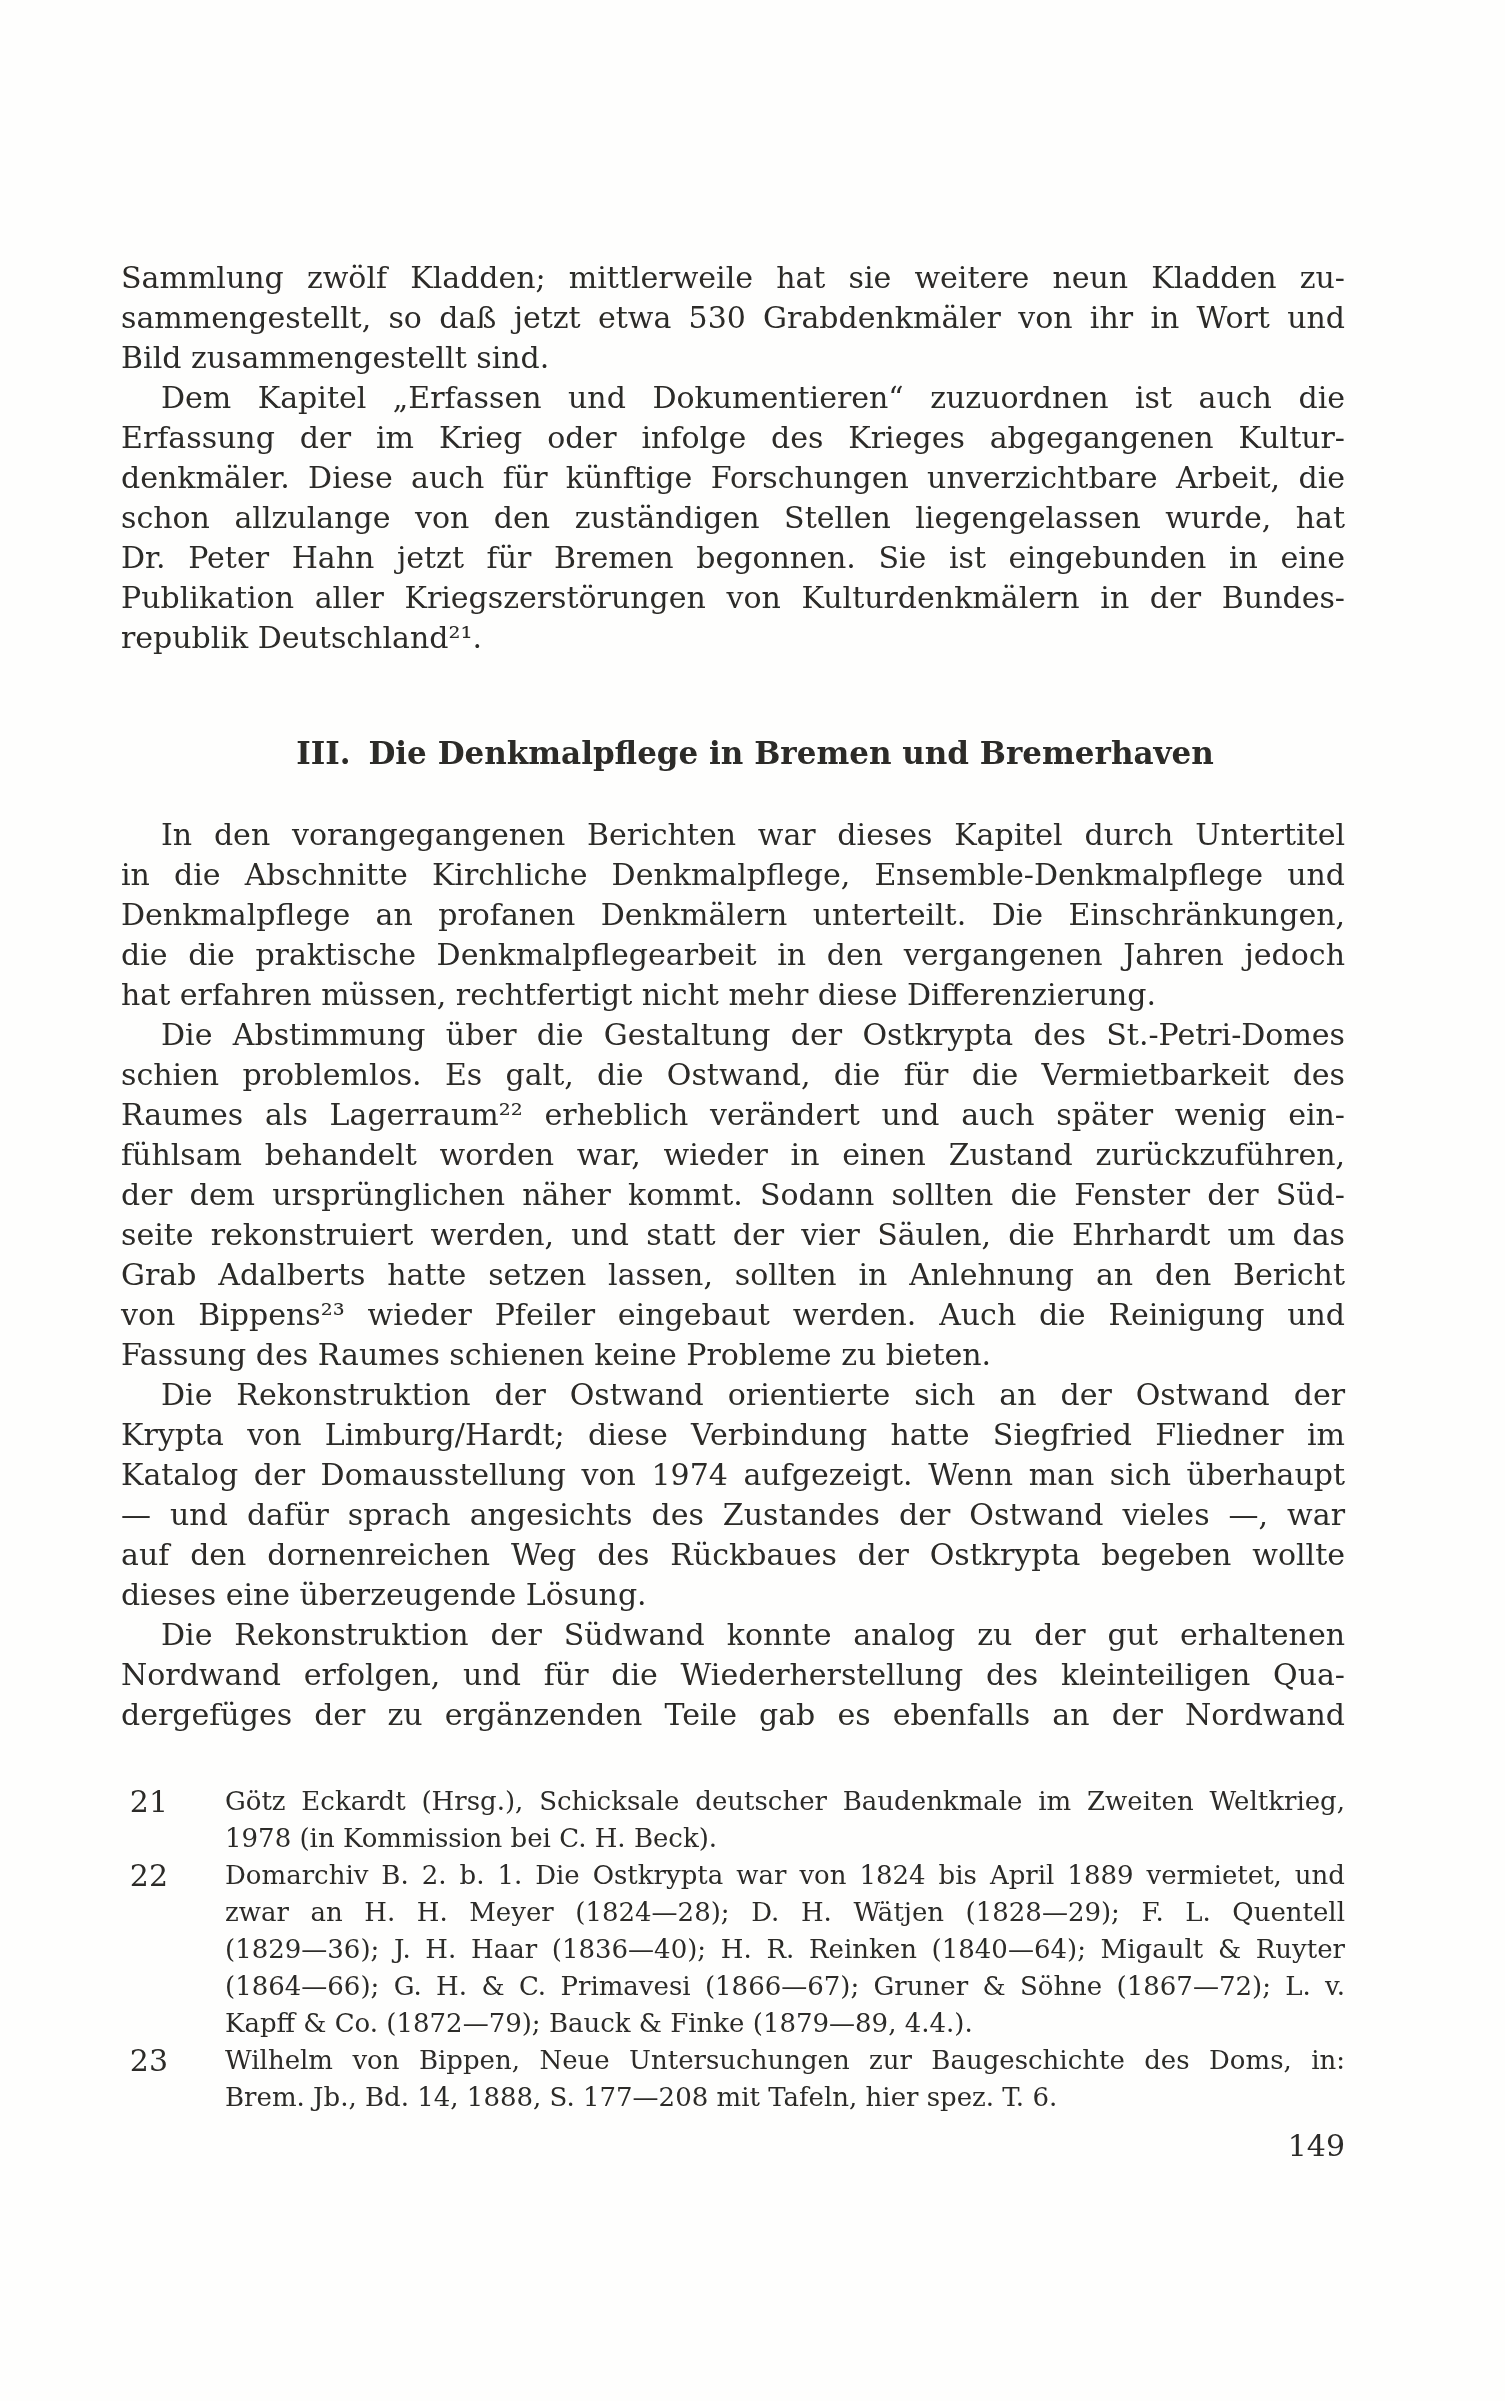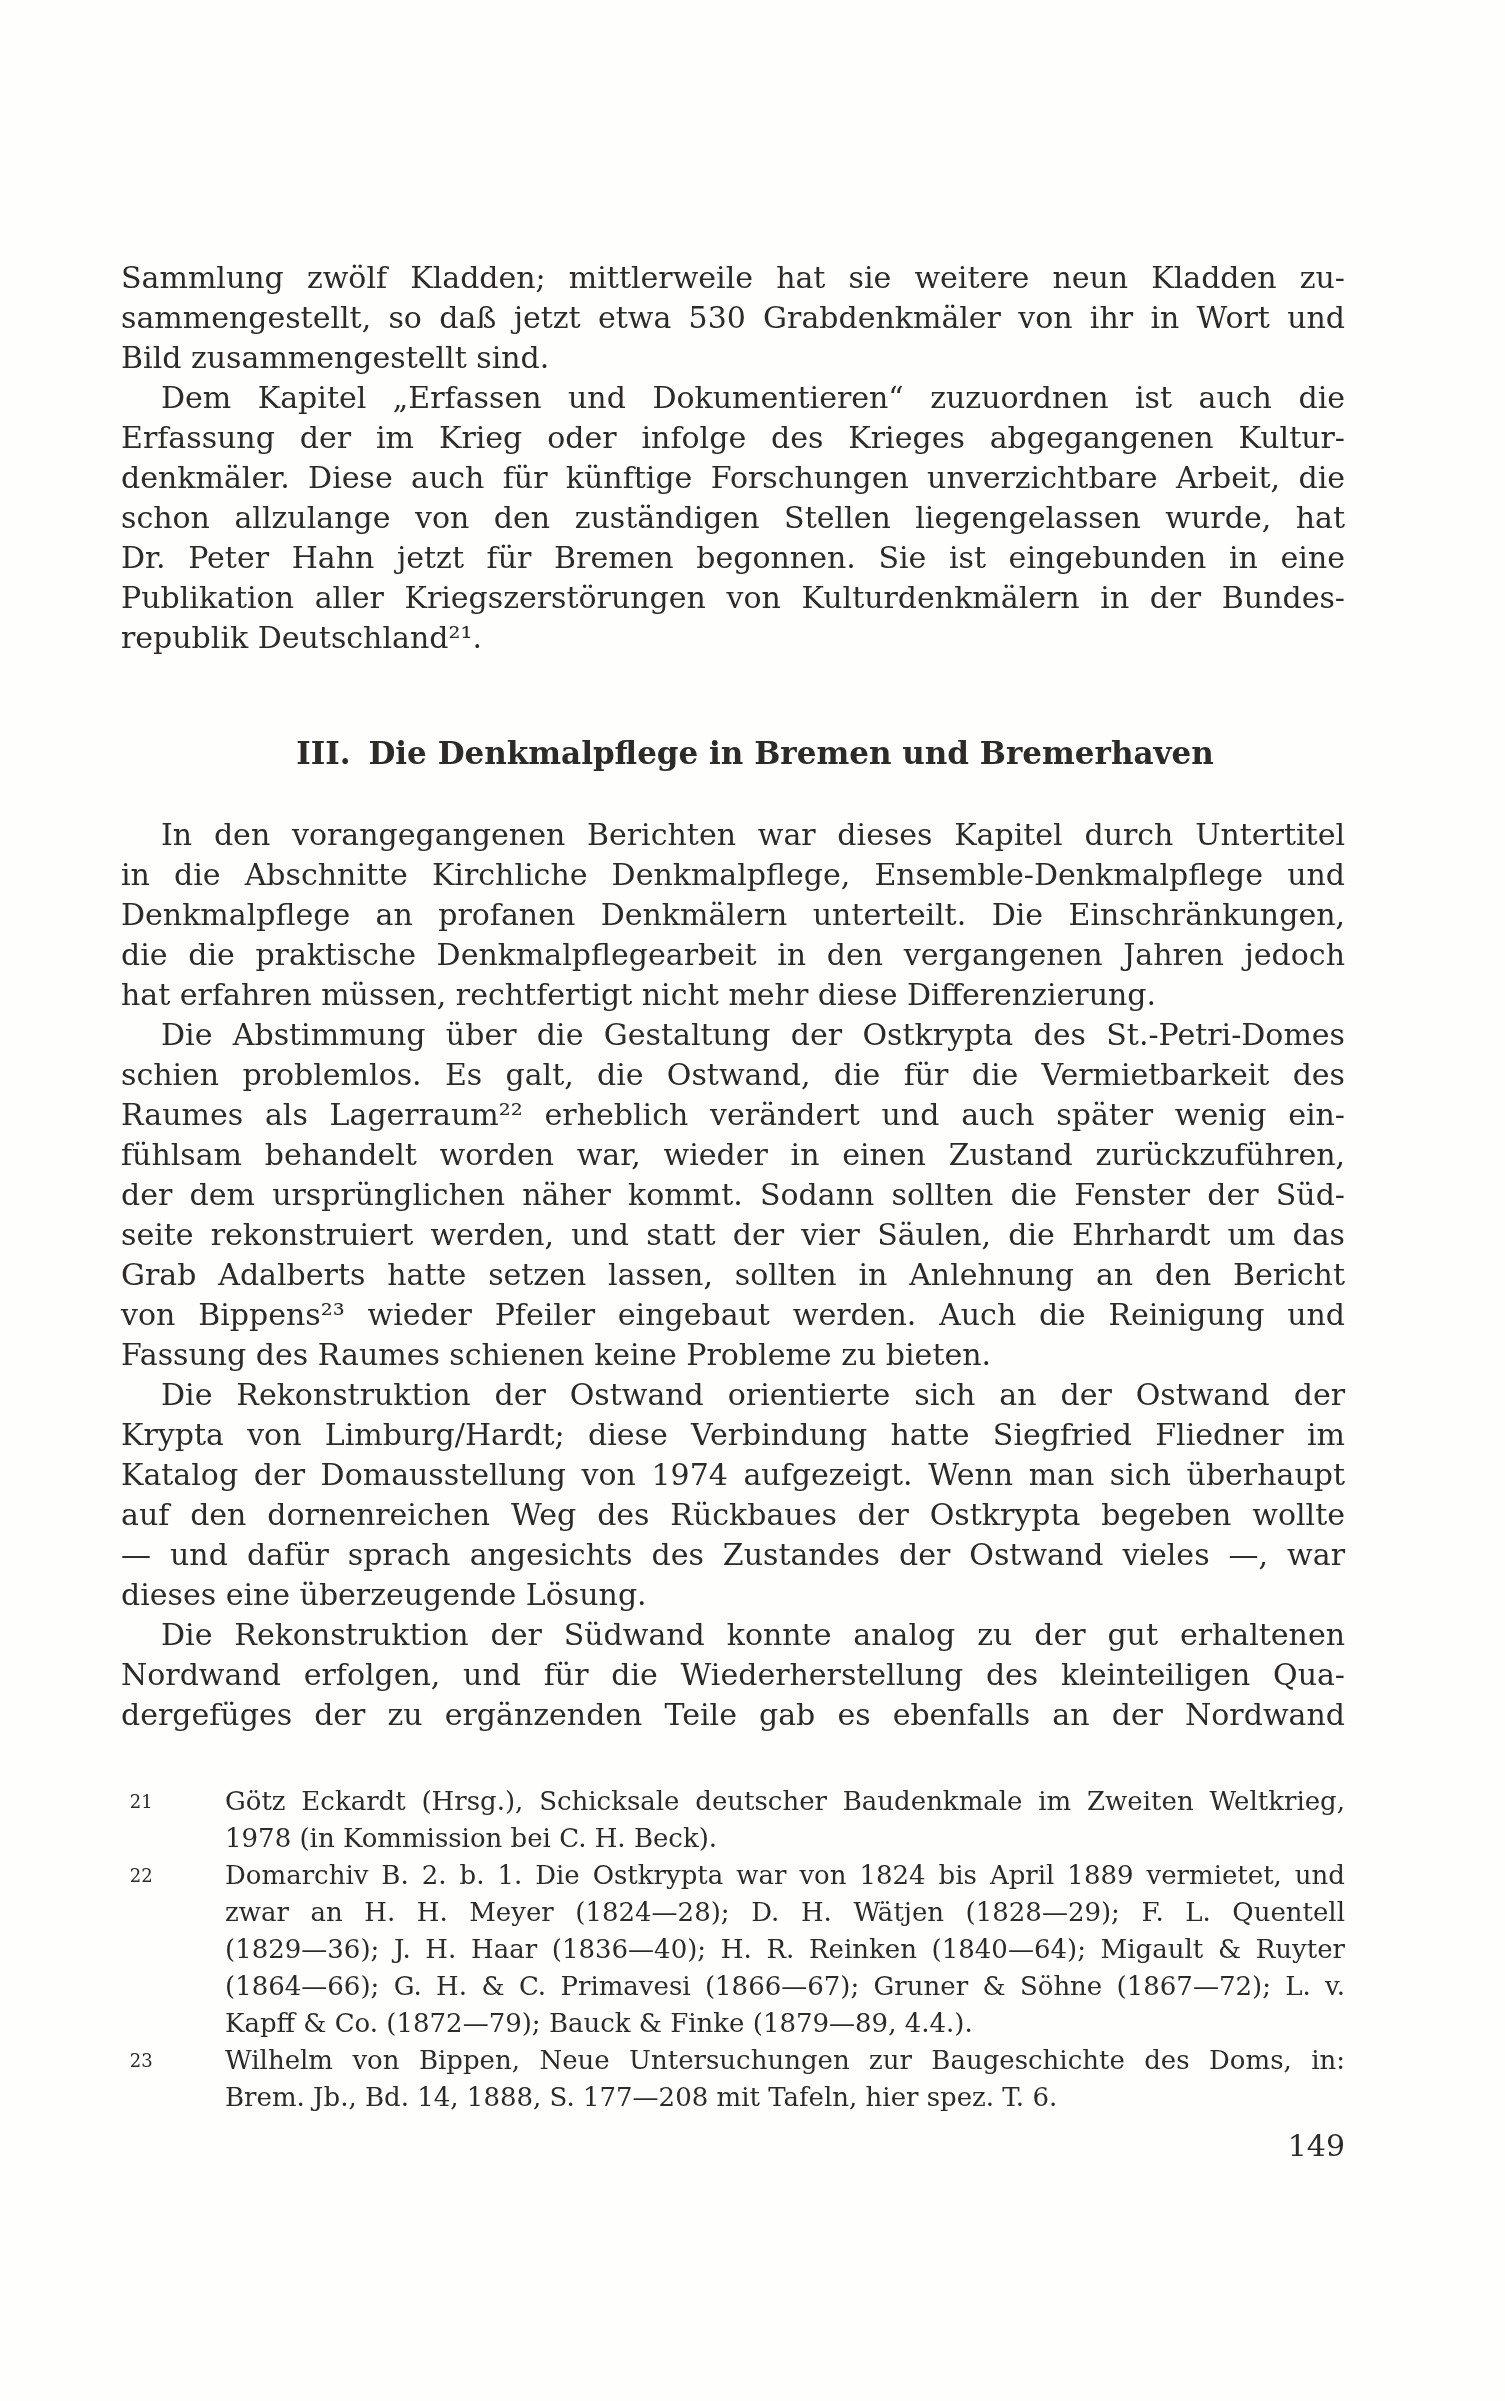--- a/index.html
+++ b/index.html
@@ -59,21 +59,21 @@
   }
   .fn .ln {
     font-size: 26px;
     line-height: 37px;
     margin-left: 34px;
   }
   .fn .fnnum {
     position: absolute;
     left: 8.8px;
     top: 0;
-    font-size: 18px;
+    font-size: 30px;
     line-height: 37px;
   }
   
   .pagenum {
     margin-top: 10px;
     text-align: right;
     font-size: 30px;
     line-height: 40px;
   }
 </style>
@@ -120,22 +120,22 @@
       <div class="ln j">seite rekonstruiert werden, und statt der vier Säulen, die Ehrhardt um das</div>
       <div class="ln j">Grab Adalberts hatte setzen lassen, sollten in Anlehnung an den Bericht</div>
       <div class="ln j">von Bippens²³ wieder Pfeiler eingebaut werden. Auch die Reinigung und</div>
       <div class="ln">Fassung des Raumes schienen keine Probleme zu bieten.</div>
     </div>
 
     <div class="para">
       <div class="ln j ind">Die Rekonstruktion der Ostwand orientierte sich an der Ostwand der</div>
       <div class="ln j">Krypta von Limburg/Hardt; diese Verbindung hatte Siegfried Fliedner im</div>
       <div class="ln j">Katalog der Domausstellung von 1974 aufgezeigt. Wenn man sich überhaupt</div>
+      <div class="ln j">— und dafür sprach angesichts des Zustandes der Ostwand vieles —, war</div>
       <div class="ln j">auf den dornenreichen Weg des Rückbaues der Ostkrypta begeben wollte</div>
-      <div class="ln j">— und dafür sprach angesichts des Zustandes der Ostwand vieles —, war</div>
       <div class="ln">dieses eine überzeugende Lösung.</div>
     </div>
 
     <div class="para">
       <div class="ln j ind">Die Rekonstruktion der Südwand konnte analog zu der gut erhaltenen</div>
       <div class="ln j">Nordwand erfolgen, und für die Wiederherstellung des kleinteiligen Qua-</div>
       <div class="ln j">dergefüges der zu ergänzenden Teile gab es ebenfalls an der Nordwand</div>
     </div>
 
     <div class="footnotes">

